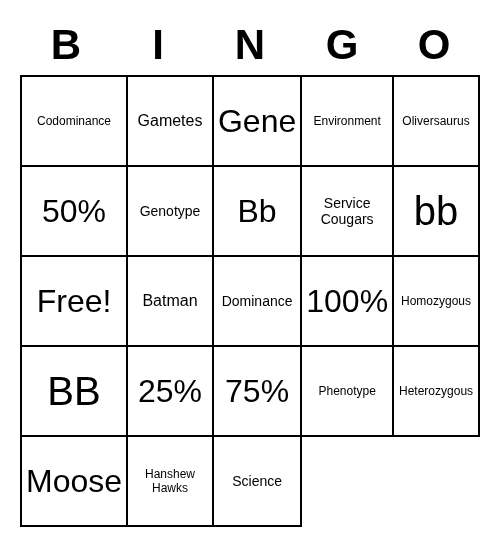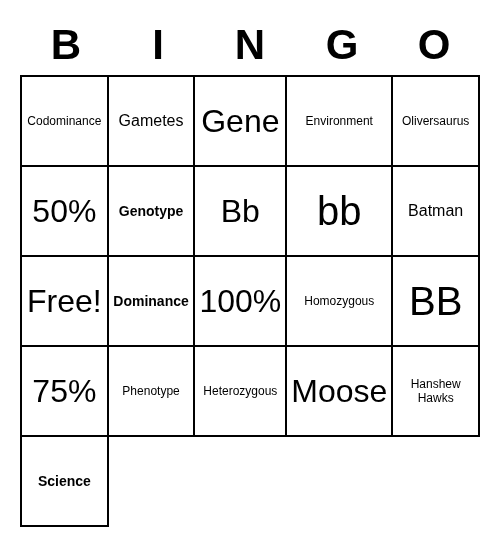--- a/index.html
+++ b/index.html
@@ -41,21 +41,21 @@
       display: flex;
       align-items: center;
       justify-content: center;
       text-align: center;
       padding: 14px 4px;
     }
     .cell-text {
       font-family: Arial, sans-serif;
     }
     .size-small { font-size: 12px; }
-    .size-medium { font-size: 14px; font-weight: bold; }
+    .size-medium { font-size: 14px; }
     .size-large { font-size: 16px; }
     .size-xlarge { font-size: 32px; }
     .size-xxlarge { font-size: 40px; }
   </style>
 </head>
 <body>
 
 <div class="bingo-card">
   <div class="bingo-header">
   <div class="bingo-header-cell">B</div>
@@ -83,39 +83,45 @@
       <div class="bingo-cell">
         <span class="cell-text size-xlarge">50%</span>
       </div>
       <div class="bingo-cell">
         <span class="cell-text size-medium">Genotype</span>
       </div>
       <div class="bingo-cell">
         <span class="cell-text size-xlarge">Bb</span>
       </div>
       <div class="bingo-cell">
+        <span class="cell-text size-medium">Service Cougars</span>
+      </div>
+      <div class="bingo-cell">
         <span class="cell-text size-xxlarge">bb</span>
       </div>
       <div class="bingo-cell">
-        <span class="cell-text size-large">Batman</span>
+        <span class="cell-text size-xlarge">Free!</span>
       </div>
       <div class="bingo-cell">
-        <span class="cell-text size-xlarge">Free!</span>
+        <span class="cell-text size-large">Batman</span>
       </div>
       <div class="bingo-cell">
         <span class="cell-text size-medium">Dominance</span>
       </div>
       <div class="bingo-cell">
         <span class="cell-text size-xlarge">100%</span>
       </div>
       <div class="bingo-cell">
         <span class="cell-text size-small">Homozygous</span>
       </div>
       <div class="bingo-cell">
         <span class="cell-text size-xxlarge">BB</span>
+      </div>
+      <div class="bingo-cell">
+        <span class="cell-text size-xlarge">25%</span>
       </div>
       <div class="bingo-cell">
         <span class="cell-text size-xlarge">75%</span>
       </div>
       <div class="bingo-cell">
         <span class="cell-text size-small">Phenotype</span>
       </div>
       <div class="bingo-cell">
         <span class="cell-text size-small">Heterozygous</span>
       </div>

